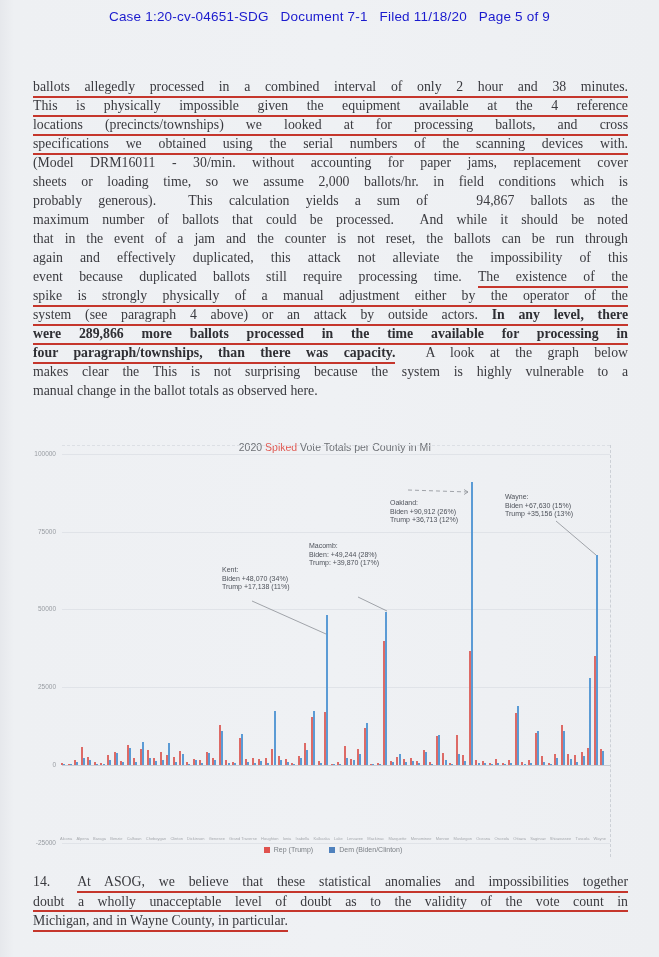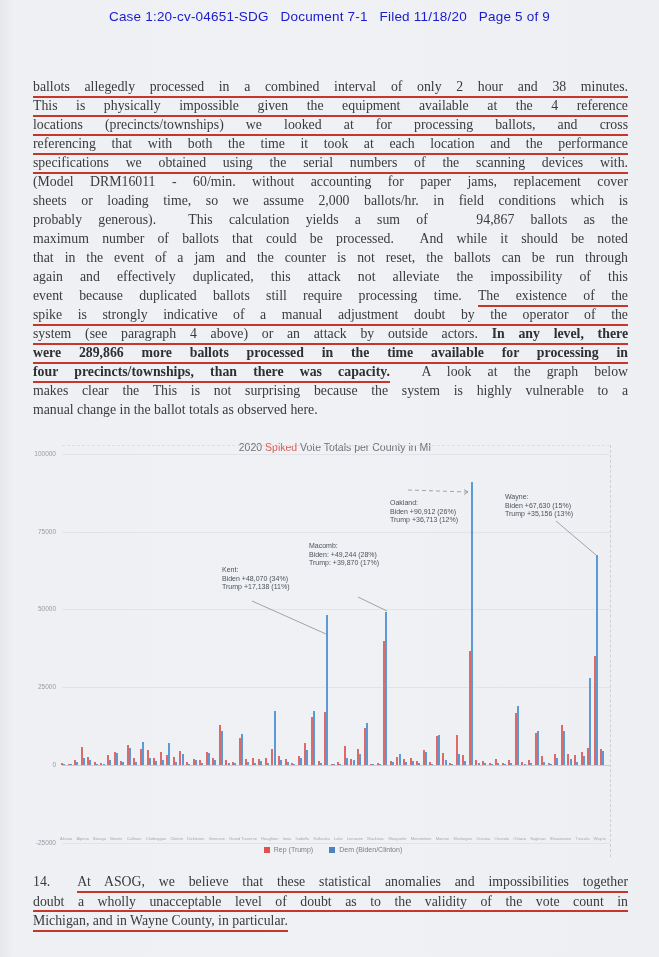--- a/index.html
+++ b/index.html
@@ -45,33 +45,32 @@
 </head>
 <body>
 
 <div id="page">
   <div id="hdr">Case 1:20-cv-04651-SDG   Document 7-1   Filed 11/18/20   Page 5 of 9</div>
 
   <div id="para1" class="para">
       <div class="line"><span class="rl">ballots allegedly processed in a combined interval of only 2 hour and 38 minutes.</span></div>
       <div class="line"><span class="rl">This is physically impossible given the equipment available at the 4 reference</span></div>
       <div class="line"><span class="rl">locations (precincts/townships) we looked at for processing ballots, and cross</span></div>
-      <div class="line"><span class="rl">referencing that with both the time it took at each location and the performance</span></div>
       <div class="line"><span class="rl">specifications we obtained using the serial numbers of the scanning devices with.</span></div>
-      <div class="line"><span>(Model DRM16011 - 60/min. without accounting for paper jams, replacement cover</span></div>
+      <div class="line"><span>(Model DRM16011 - 30/min. without accounting for paper jams, replacement cover</span></div>
       <div class="line"><span>sheets or loading time, so we assume 2,000 ballots/hr. in field conditions which is</span></div>
       <div class="line"><span>probably generous).&nbsp; This calculation yields a sum of&nbsp;&nbsp; 94,867 ballots as the</span></div>
       <div class="line"><span>maximum number of ballots that could be processed.&nbsp; And while it should be noted</span></div>
       <div class="line"><span>that in the event of a jam and the counter is not reset, the ballots can be run through</span></div>
       <div class="line"><span>again and effectively duplicated, this attack not alleviate the impossibility of this</span></div>
       <div class="line"><span>event because duplicated ballots still require processing time. </span><span class="rl">The existence of the</span></div>
-      <div class="line"><span class="rl">spike is strongly indicative of a manual adjustment doubt by the operator of the</span></div>
+      <div class="line"><span class="rl">spike is strongly physically of a manual adjustment either by the operator of the</span></div>
       <div class="line"><span class="rl">system (see paragraph 4 above) or an attack by outside actors. </span><span class="b rl">In any level, there</span></div>
       <div class="line"><span class="b rl">were 289,866 more ballots processed in the time available for processing in</span></div>
-      <div class="line"><span class="b rl">four precincts/townships, than there was capacity.</span><span>&nbsp; A look at the graph below</span></div>
+      <div class="line"><span class="b rl">four paragraph/townships, than there was capacity.</span><span>&nbsp; A look at the graph below</span></div>
       <div class="line"><span>makes clear the This is not surprising because the system is highly vulnerable to a</span></div>
       <div class="line nj"><span>manual change in the ballot totals as observed here.</span></div>
     </div>
 
   <div id="chart">
     <div id="ctitle"><span class="ct">2020 </span><span class="ct ct-red">Spiked</span><span class="ct"> Vote Totals per County in MI</span></div>
     <div id="tborder"></div>
     <div id="rborder"></div>
     <div id="gridwrap">
         <div class="grid" style="left: 62px; top: 18.8px; width: 548px;"></div>

